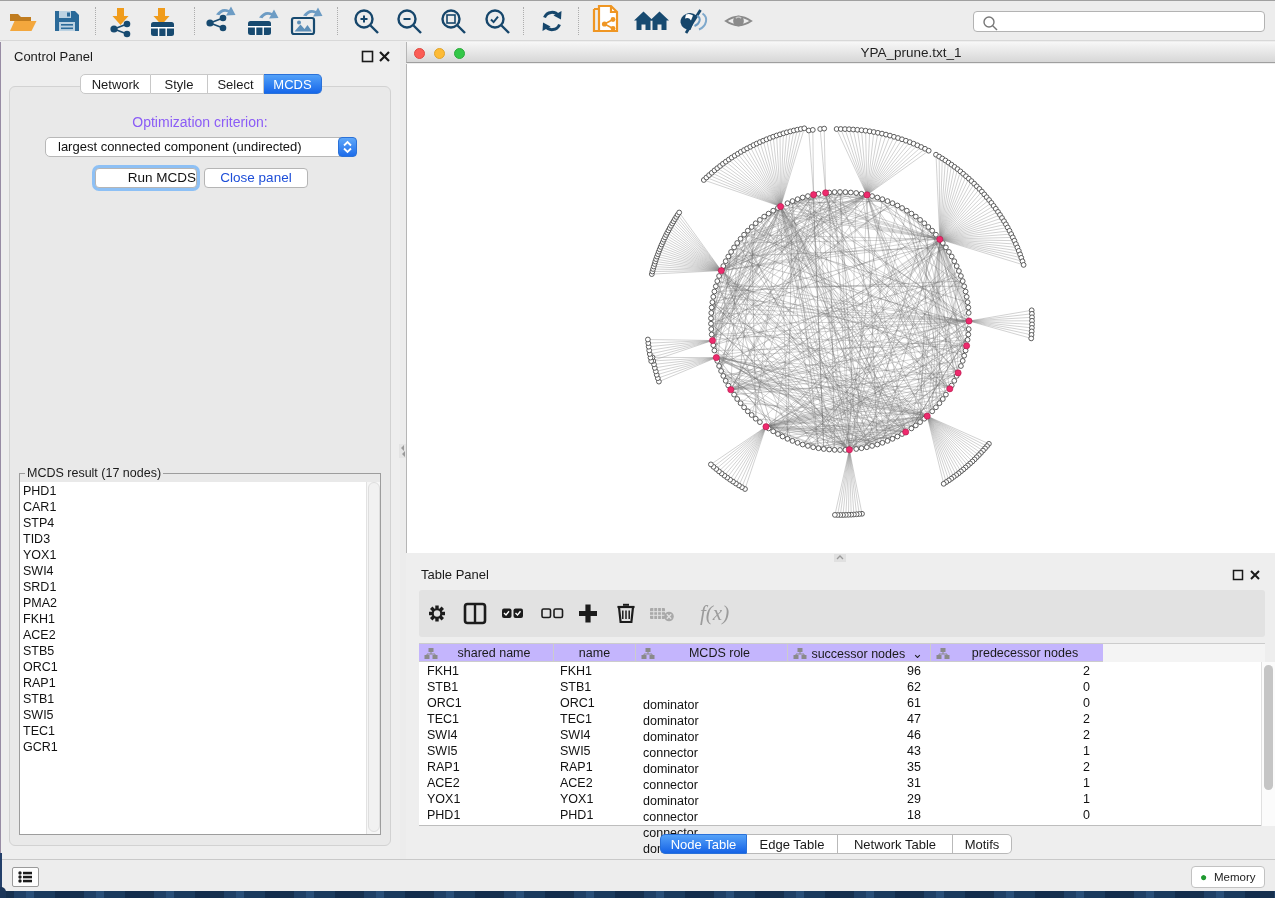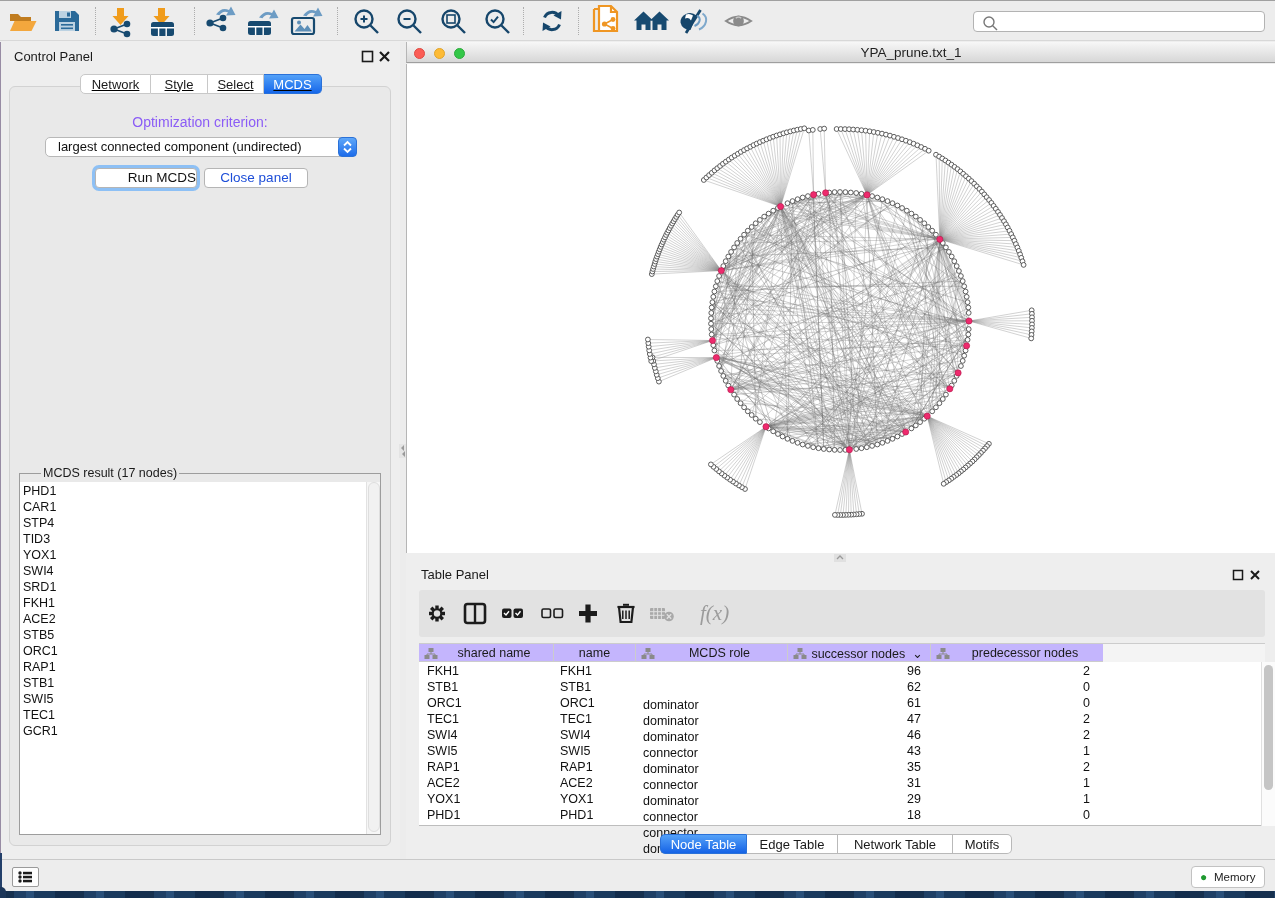--- a/index.html
+++ b/index.html
@@ -9,32 +9,32 @@
 
 #topline { left:0; top:0; width:1275px; height:1px; background:#a0a0a0; }
 #toolbar { left:0; top:1px; width:1275px; height:40px; background:#ededed; border-bottom:1px solid #d8d8d8; }
 .tsep { position:absolute; top:6px; height:28px; width:0; border-left:1px dotted #adadad; }
 #searchbox { position:absolute; left:973px; top:10px; width:292px; height:21px; background:#ffffff; border:1px solid #b3b3b3; border-radius:4px; }
 
 #cpanel { left:0; top:42px; width:400px; height:817px; background:#eeeeee; }
 #cpanel-title { left:14px; top:49px; font-size:13px; color:#1a1a1a; }
 .winbtn { position:absolute; top:50px; color:#1a1a1a; }
 #cp-inner { left:9px; top:86px; width:382px; height:760px; background:#e9e9e9; border:1px solid #d2d2d2; border-radius:6px; }
-#cp-tabs { left:80px; top:74px; height:16px; display:flex;text-decoration:underline; }
+#cp-tabs { left:80px; top:74px; height:16px; display:flex; }
 .cptab { height:20px; font-size:13px; color:#1a1a1a; background:#ffffff; border:1px solid #c8c8c8; border-left:none; display:flex; align-items:center; justify-content:center; }
 .cptab.first { border-left:1px solid #c8c8c8; border-radius:5px 0 0 5px; }
 .cptab.sel { background:linear-gradient(#53a1f8,#1667ea); color:#ffffff; border-color:#2a71d8; border-radius:0 5px 5px 0; }
 #optlabel { left:0px; top:114px; width:400px; text-align:center; font-size:14px; color:#8b5cf6; }
 #dropdown { left:45px; top:137px; width:312px; height:20px; background:#ffffff; border:1px solid #b8b8b8; border-radius:5px; font-size:13px; color:#111; line-height:18px; padding-left:12px; }
 #dd-btn { position:absolute; right:-1px; top:-1px; width:19px; height:20px; background:linear-gradient(#5ea7f9,#1d6cea); border-radius:4px; border:1px solid #2a71d8; }
 #runbtn { left:95px; top:168px; width:102px; height:20px; background:#ffffff; border:1px solid #b5b5b5; border-radius:4px; box-shadow:0 0 0 3px rgba(125,184,247,0.85); font-size:13.5px; color:#111; text-align:right; line-height:18px; }
 #closebtn { left:204px; top:168px; width:104px; height:20px; background:#ffffff; border:1px solid #b5b5b5; border-radius:4px; font-size:13.5px; color:#1d4ed8; text-align:center; line-height:18px; }
 #mcds-fs { left:19px; top:466px; width:362px; height:369px; }
 #mcds-border { position:absolute; left:0; top:7px; width:362px; height:362px; border:1px solid #9d9d9d; }
-#mcds-legend { position:absolute; left:22px; top:0px; background:#e9e9e9; padding:0 2px; font-size:12.5px; color:#1a1a1a; }
+#mcds-legend { position:absolute; left:6px; top:0px; background:#e9e9e9; padding:0 2px; font-size:12.5px; color:#1a1a1a; }
 #mcds-list { position:absolute; left:1px; top:16px; width:360px; height:352px; background:#ffffff; font-size:12.5px; color:#111; }
 #mcds-list div { height:16px; line-height:16px; padding-left:3px; }
 #mcds-scroll { position:absolute; right:1px; top:16px; width:14px; height:352px; background:#f6f6f6; border-left:1px solid #e2e2e2; }
 #mcds-thumb { position:absolute; left:1px; top:0px; width:12px; height:350px; background:#f1f1f1; border:1px solid #dedede; border-radius:6px; }
 
 #vsplit { left:400px; top:42px; width:6px; height:817px; background:#ececec; }
 
 #netwin-title { left:406px; top:42px; width:869px; height:21px; background:linear-gradient(#f7f7f7,#d7d7d7); border-bottom:1px solid #9f9f9f; border-left:1px solid #b5b5b5; }
 #netwin-title .t { position:absolute; left:0; top:3px; width:869px; text-align:center; font-size:13.5px; color:#1f1f1f; }
 .light { position:absolute; top:47.5px; width:11px; height:11px; border-radius:50%; }
@@ -204,20 +204,21 @@
 <div id="mcds-border"></div>
 <div id="mcds-legend">MCDS result (17 nodes)</div>
 <div id="mcds-list">
 <div style="margin-top:1px">PHD1</div>
       <div>CAR1</div>
       <div>STP4</div>
       <div>TID3</div>
       <div>YOX1</div>
       <div>SWI4</div>
       <div>SRD1</div>
+      <div>PMA2</div>
       <div>FKH1</div>
       <div>ACE2</div>
       <div>STB5</div>
       <div>ORC1</div>
       <div>RAP1</div>
       <div>STB1</div>
       <div>SWI5</div>
       <div>TEC1</div>
       <div>GCR1</div>
 </div>

